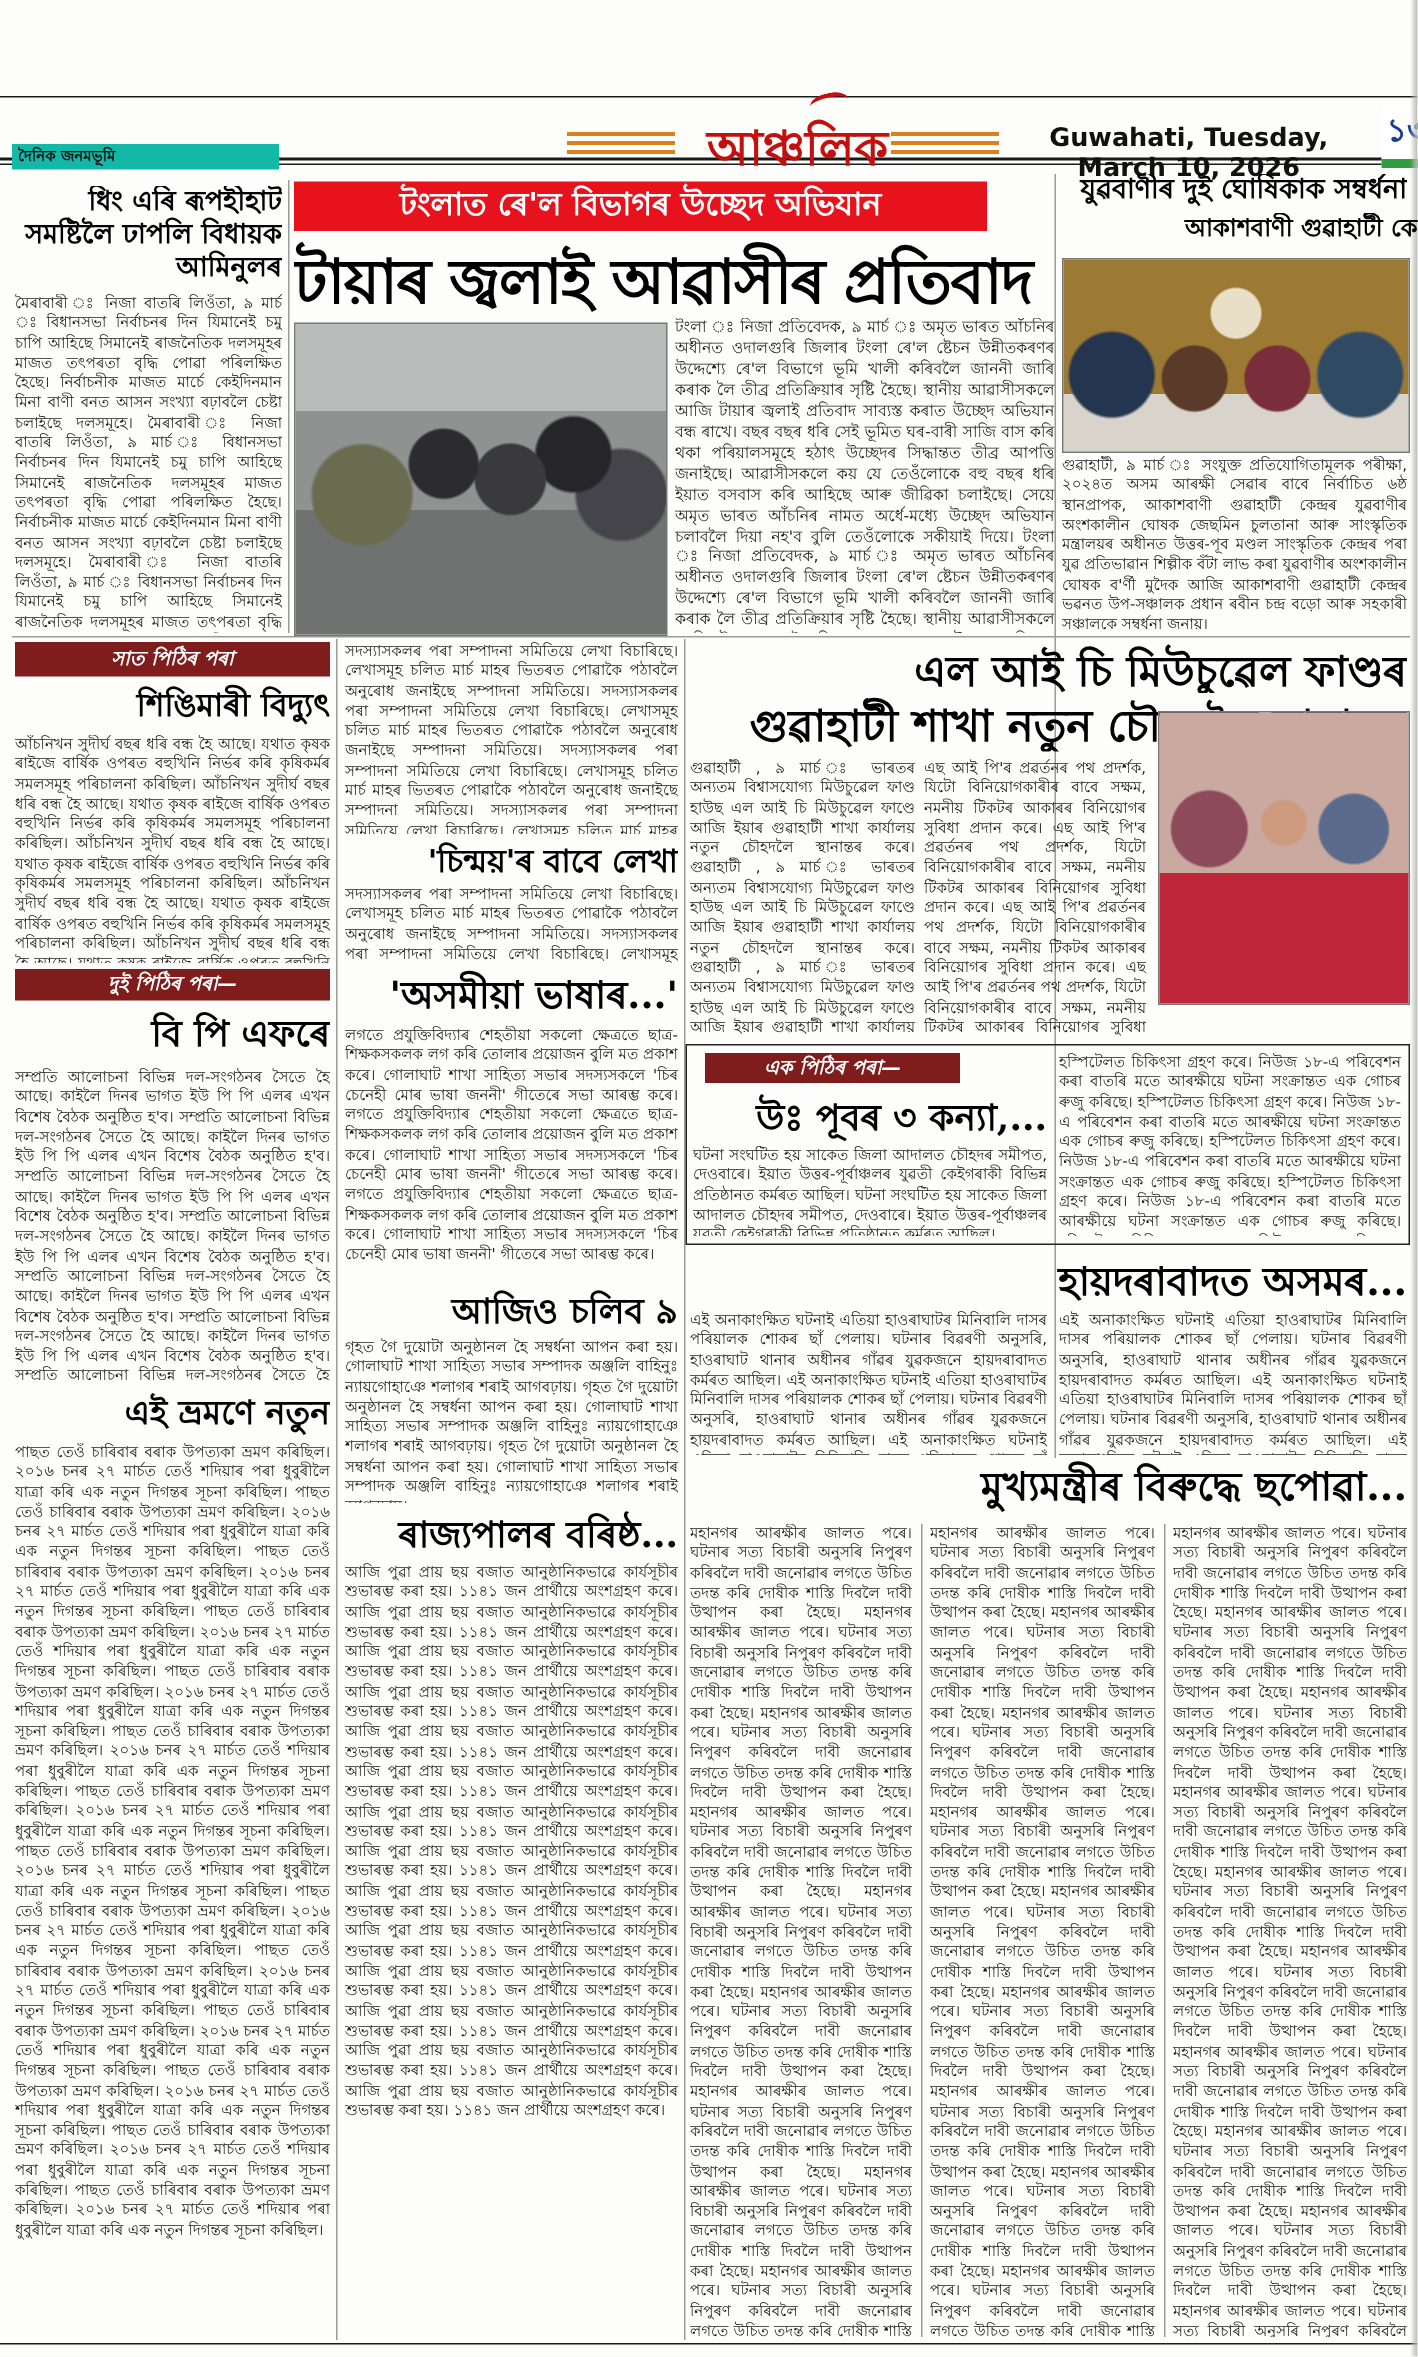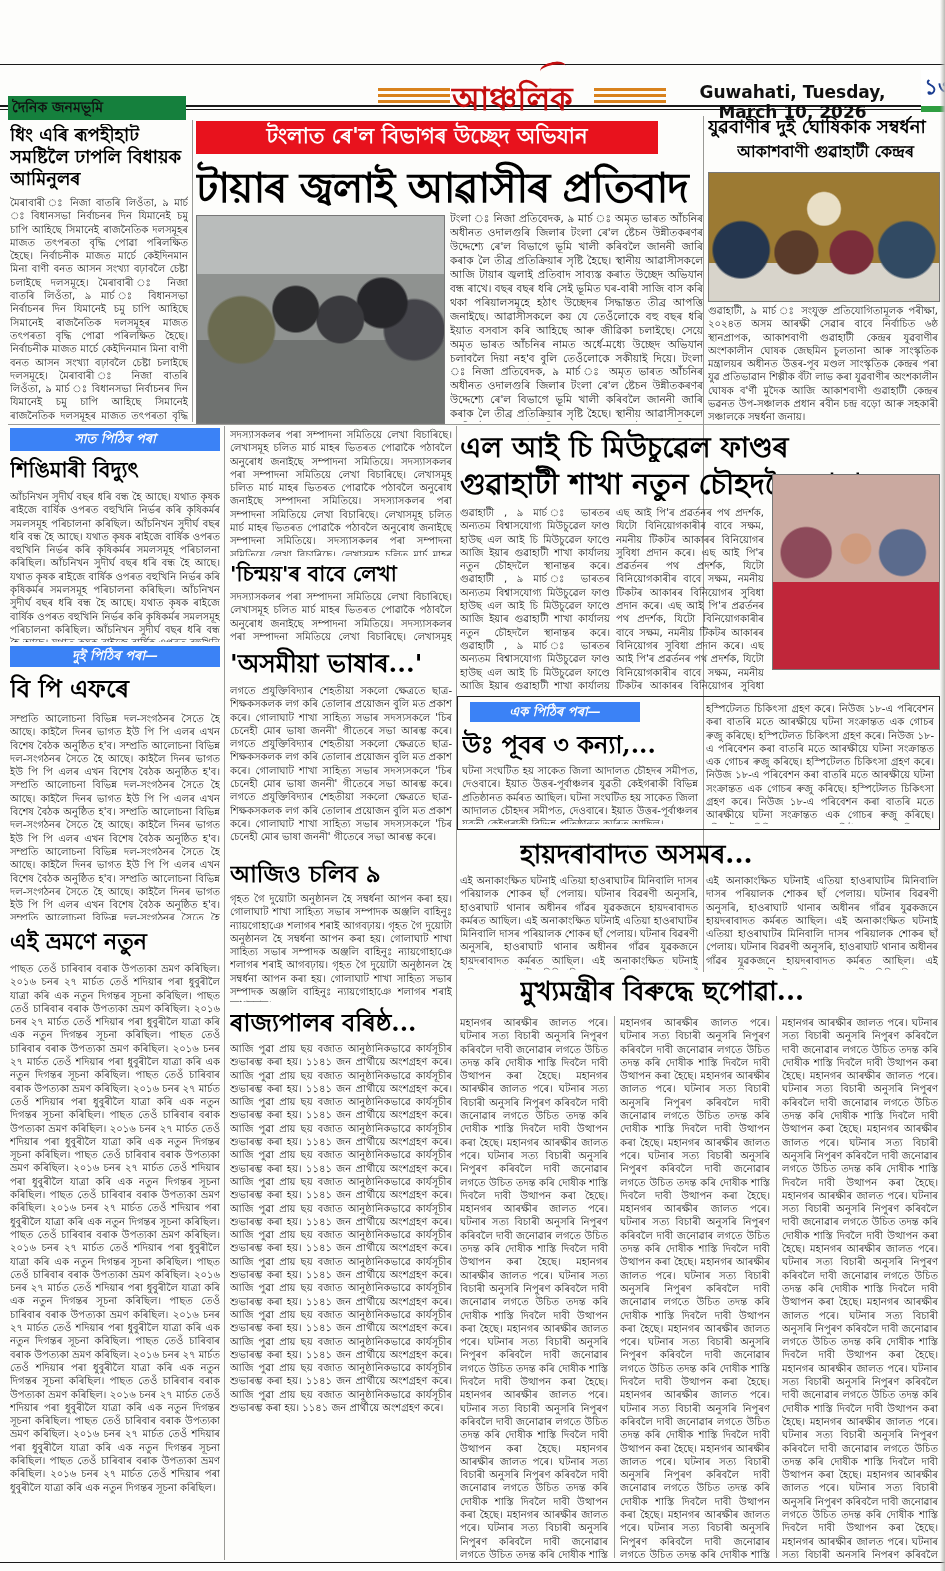--- a/index.html
+++ b/index.html
@@ -4,23 +4,23 @@
 <style>
   html,body{margin:0;padding:0;}
   body{background:#e8e8e4;font-family:"DejaVu Sans",sans-serif;}
   .page{position:relative;width:945px;height:1571px;margin:0 auto;background:#fdfdfb;color:#111;overflow:hidden;}
   .abs{position:absolute;}
   .rule{background:#1a1a1a;}
   .hairline-v{width:1px;background:#9a9a96;}
   .hairline-h{height:1px;background:#9a9a96;}
   .body-text{font-size:10px;line-height:1.33;text-align:justify;overflow:hidden;color:#1c1c1c;word-break:break-word;}
   .headline{font-family:"DejaVu Serif",serif;font-weight:bold;color:#000;overflow:hidden;}
-  .center{text-align:left;}
+  .center{text-align:right;}
   .kicker{background:#e8121d;color:#fff;font-weight:bold;display:flex;align-items:center;justify-content:center;overflow:hidden;}
-  .section-bar{background:#3b82f6;color:#fff;font-style:italic;font-weight:bold;display:flex;align-items:center;justify-content:center;font-size:13px;overflow:hidden;}
+  .section-bar{background:#7f1d1d;color:#fff;font-style:italic;font-weight:bold;display:flex;align-items:center;justify-content:center;font-size:13px;overflow:hidden;}
   .photo{overflow:hidden;border:1px solid #777;}
   .masthead-logo{color:#c40f0f;font-weight:bold;font-family:"DejaVu Serif",serif;}
   .stripes{height:15px;background:repeating-linear-gradient(to bottom,#d9821c 0 3px,rgba(0,0,0,0) 3px 6px);}
   .pagenum-box{background:#fff;border-right:6px solid #2f9e41;border-bottom:6px solid #2f9e41;color:#1b3d91;font-weight:bold;display:flex;align-items:center;justify-content:center;margin-left:20px;}
   .boxed{border:1.5px solid #222;}
   .edge-shadow{background:linear-gradient(to right,rgba(0,0,0,0),#b9b9b4);}
   
   .photo-protest{background:
     radial-gradient(circle at 18% 55%, #6b6b50 0 14%, rgba(0,0,0,0) 15%),
     radial-gradient(circle at 40% 45%, #2c2c2e 0 12%, rgba(0,0,0,0) 13%),
@@ -44,21 +44,21 @@
 </head>
 <body>
 
 <div class="page">
 
   <div class="abs rule" style="left:0;top:64px;width:945px;height:1px;"></div>
 
 
   <div class="abs rule" style="left:0;top:105px;width:945px;height:2px;"></div>
   <div class="abs rule" style="left:0;top:109px;width:945px;height:1px;"></div>
-  <div class="abs" style="left:8px;top:96px;width:170px;background:#15803d;font-size:14px;font-weight:bold;padding:0 4px;">দৈনিক জনমভূমি</div>
+  <div class="abs" style="left:8px;top:96px;width:170px;background:#14b8a6;font-size:10px;font-weight:bold;padding:0 4px;">দৈনিক জনমভূমি</div>
 
   <div class="abs stripes" style="left:378px;top:88px;width:72px;"></div>
   <div class="abs masthead-logo center" style="left:452px;top:74px;width:140px;font-size:32px;">আঞ্চলিক</div>
   <div class="abs stripes" style="left:594px;top:88px;width:72px;"></div>
   <div class="abs" style="left:540px;top:62px;width:26px;height:10px;border-top:3px solid #c40f0f;border-radius:50% 50% 0 0;transform:rotate(-12deg);"></div>
 
   <div class="abs" style="left:690px;top:82px;width:205px;text-align:center;font-size:17px;font-weight:bold;">Guwahati, Tuesday, March 10, 2026</div>
   <div class="abs pagenum-box" style="left:901px;top:70px;width:34px;height:36px;font-size:21px;">১৩</div>
 
   <div class="abs hairline-v" style="left:192px;top:120px;height:302px;"></div>

